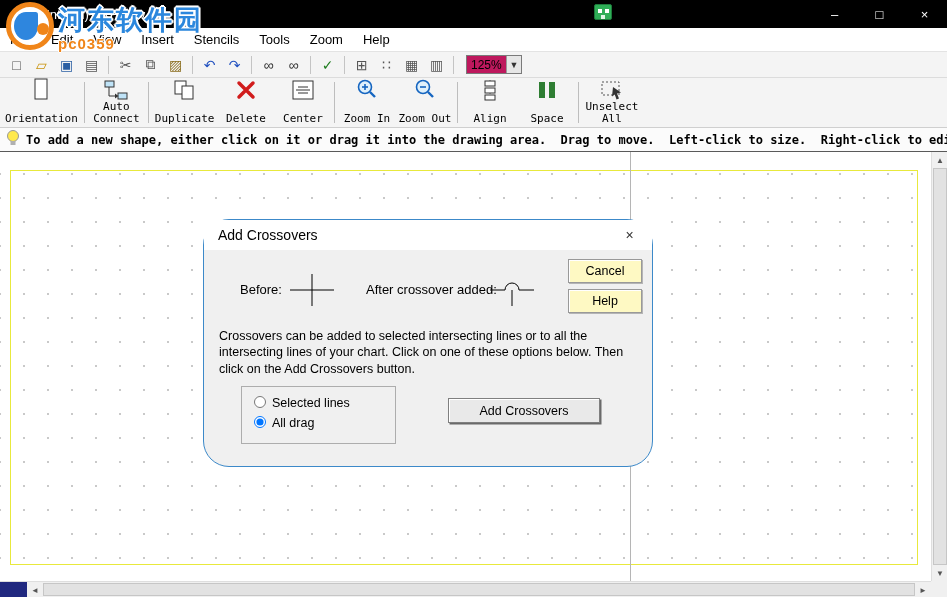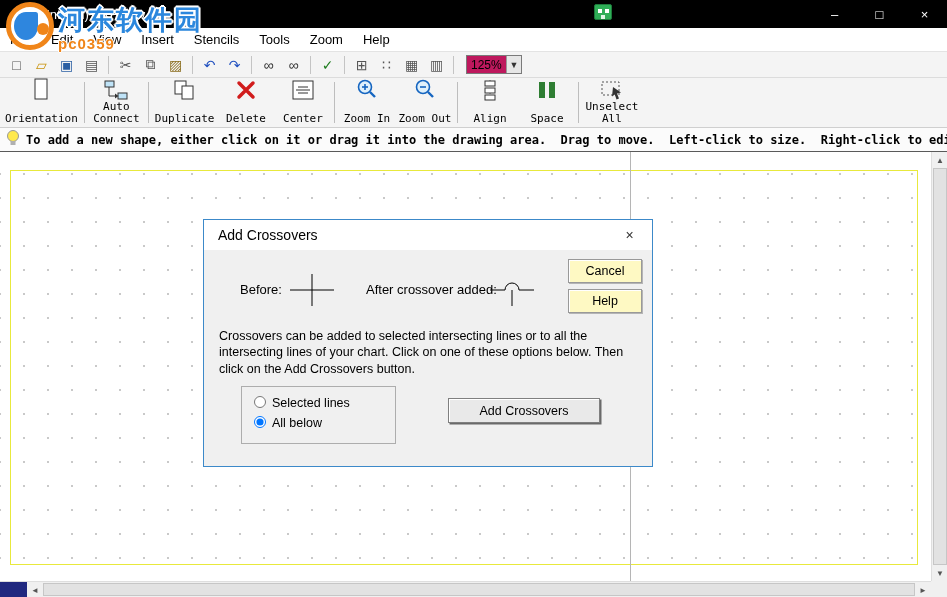--- a/index.html
+++ b/index.html
@@ -246,21 +246,21 @@
       </svg>
   </span>
   <span class="hint-text">To add a new shape, either click on it or drag it into the drawing area.  Drag to move.  Left-click to size.  Right-click to edit.</span>
 </div>
 
 <div class="canvas">
   <div class="page-border" style="border-color: rgb(232, 233, 60);"></div>
   <div class="page-break-line"></div>
 </div>
 
-<div class="dlg" style="border-color: rgb(60, 137, 201);">
+<div class="dlg" style="border-color: rgb(60, 137, 201); border-radius: 26px;">
   <div class="dlg-titlebar">
     <span>Add Crossovers</span>
     <span class="dlg-close">×</span>
   </div>
 
   <span class="dlg-label" style="left:36px; top:62px;">Before:</span>
   <span style="position:absolute; left:82px; top:50px;">
     <svg width="52" height="36" viewBox="0 0 52 36">
         <line x1="4" y1="20" x2="48" y2="20" stroke="#000"></line>
         <line x1="26" y1="4" x2="26" y2="36" stroke="#000"></line>
@@ -280,21 +280,21 @@
 
   <div class="dlg-body-text">Crossovers can be added to selected intersecting lines or to all the intersecting lines of your chart.  Click on one of these options below.  Then click on the Add Crossovers button.</div>
 
   <div class="groupbox">
     <label class="radio-row">
       <input type="radio" name="lines-scope" style="">
       <span>Selected lines</span>
     </label>
     <label class="radio-row">
       <input type="radio" name="lines-scope" checked="" style="">
-      <span>All below</span>
+      <span>All drag</span>
     </label>
   </div>
 
   <button class="btn-default">Add Crossovers</button>
 </div>
 
 <div class="vscroll">
   <div class="sb-btn">▲</div>
   <div class="thumb"></div>
   <div class="sb-btn sb-down">▼</div>

